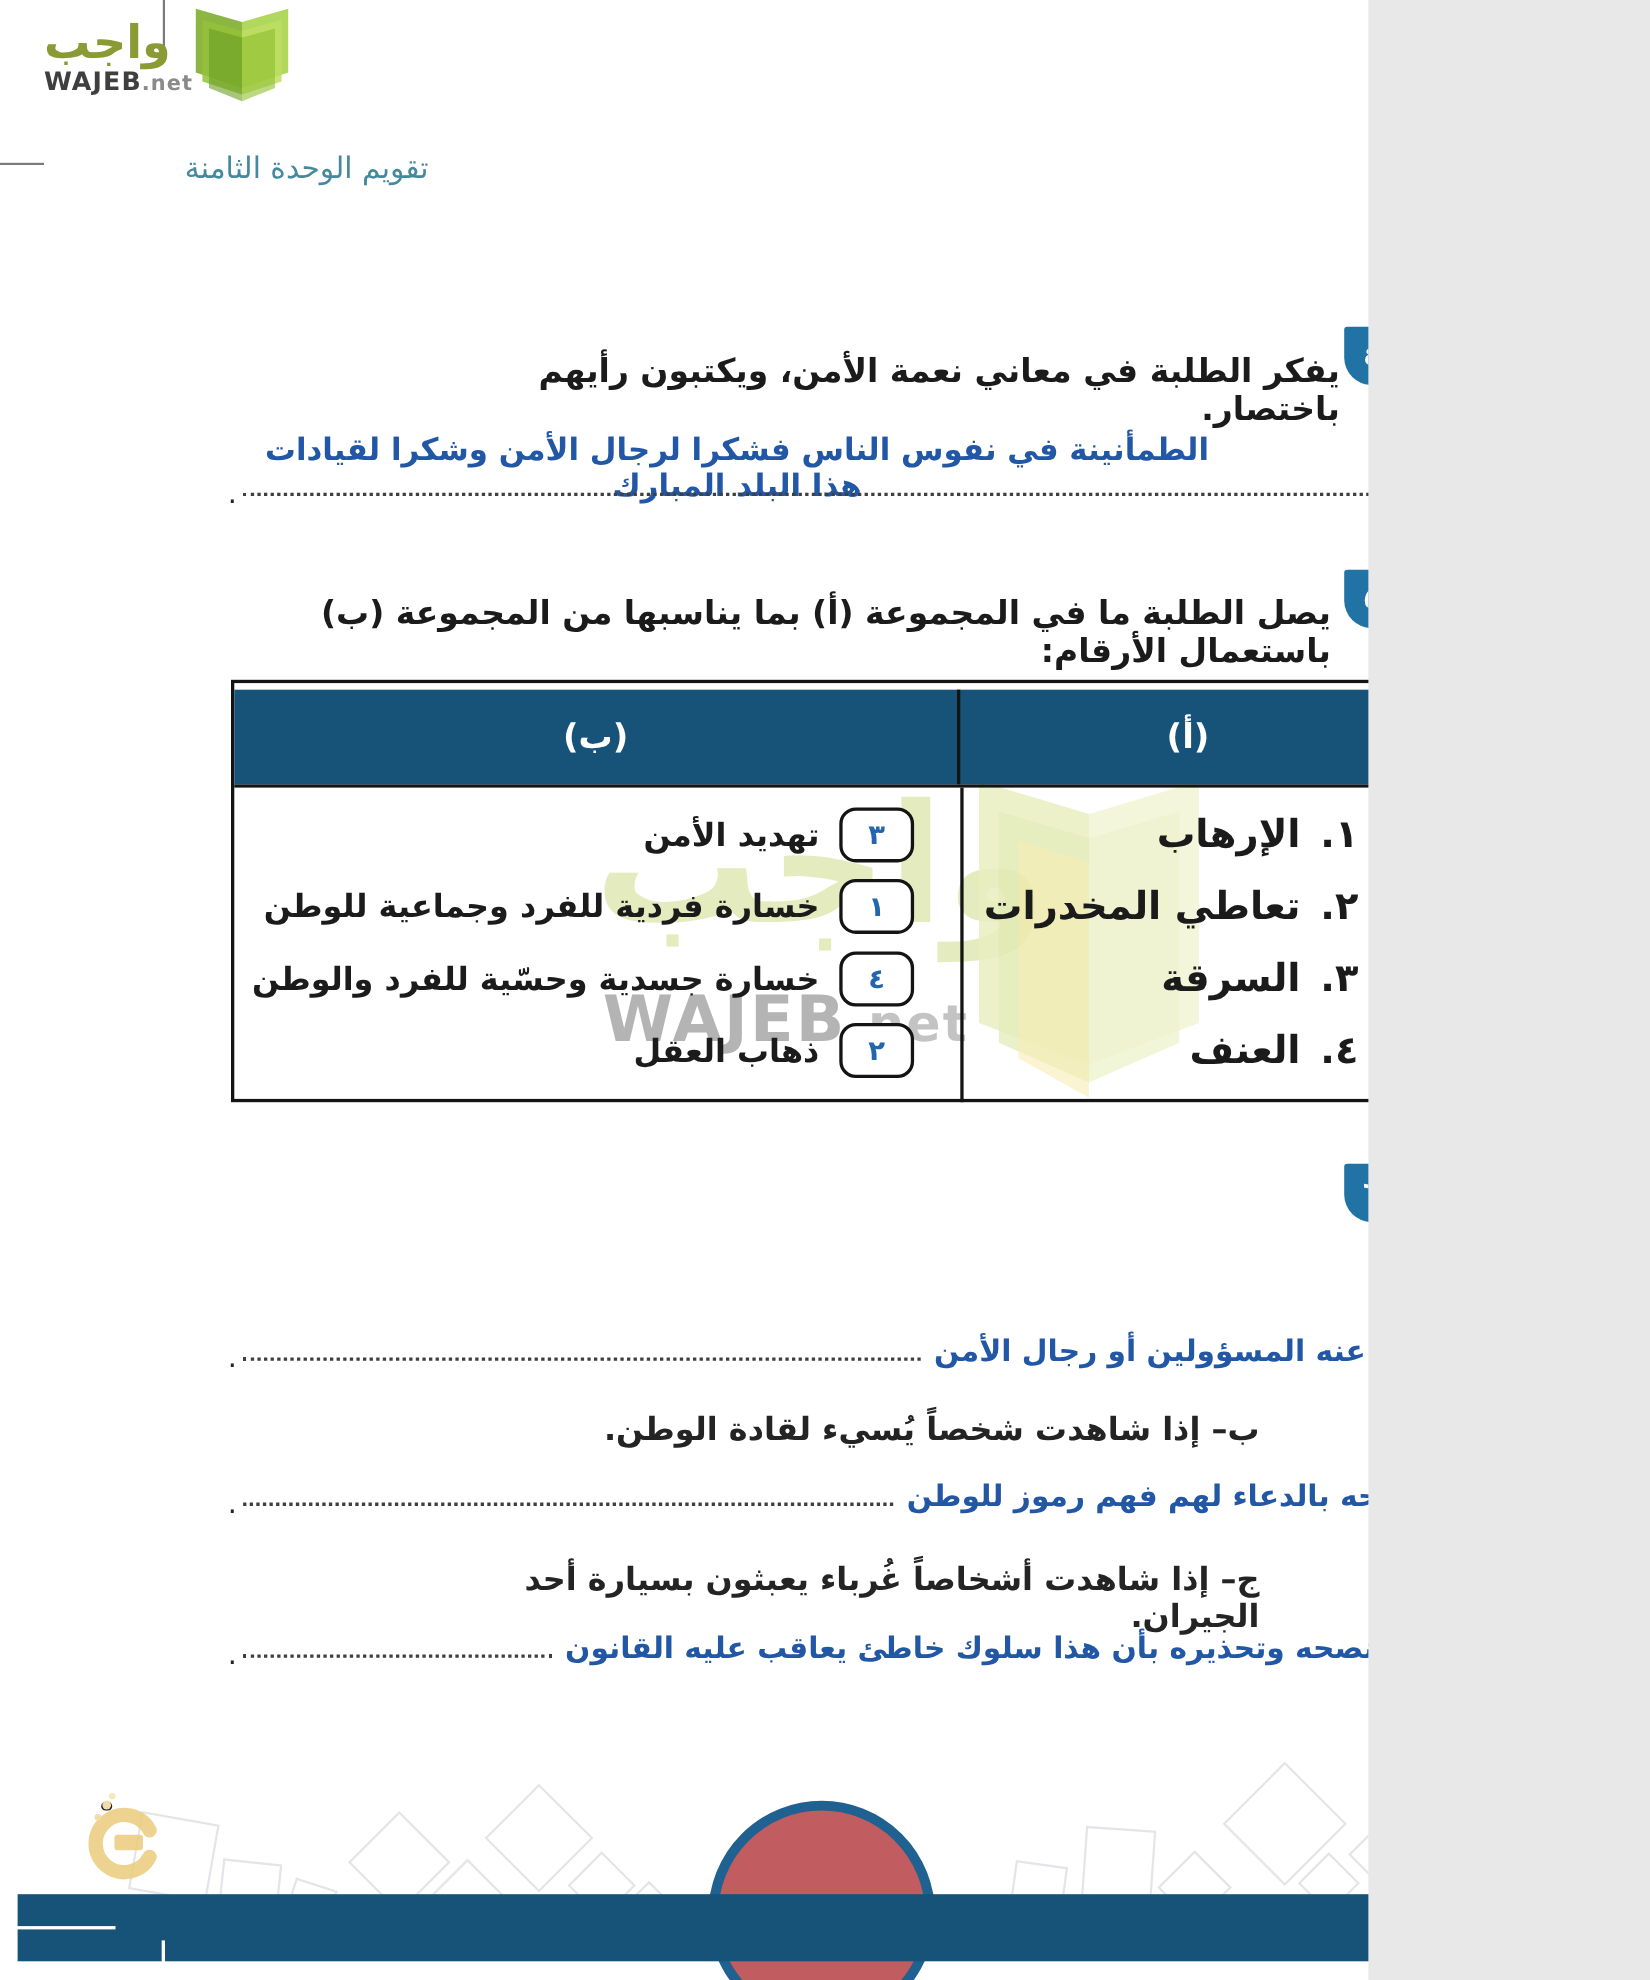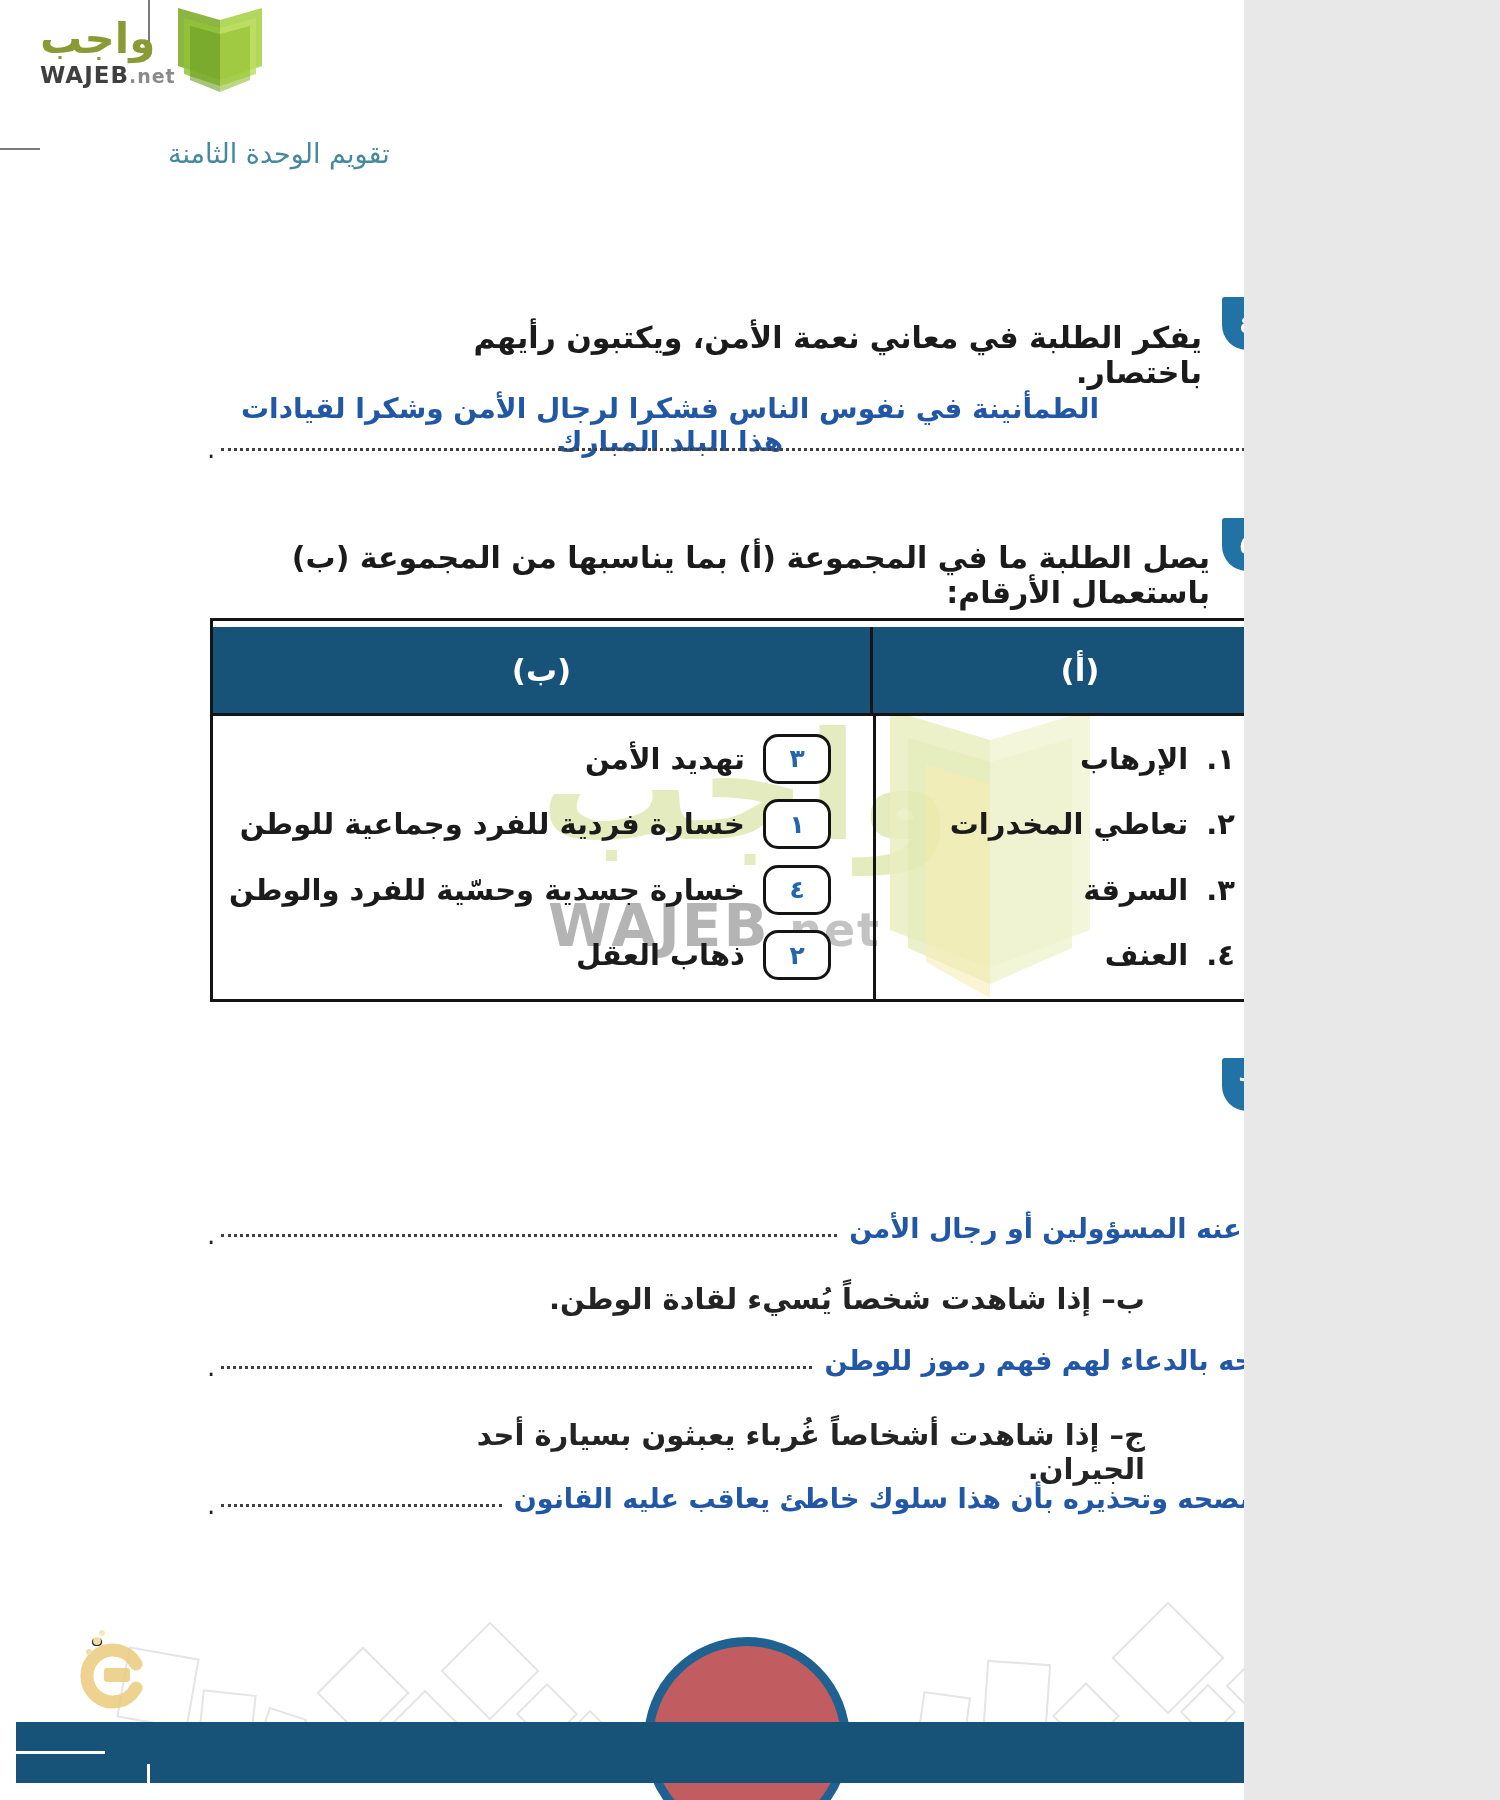--- a/index.html
+++ b/index.html
@@ -48,21 +48,21 @@
     border:3px solid #141414; box-sizing:border-box; background:transparent; z-index:2;
   }
   .mt-header{display:flex; direction:rtl; padding-top:6px; border-bottom:3px solid #141414; height:86px; box-sizing:content-box;}
   .mt-hcell{background:#175379; color:#ffffff; display:flex; align-items:center; justify-content:center;
     font-size:31px; font-weight:bold;}
   .mt-hcell-a{width:414px; border-left:3px solid #141414;}
   .mt-hcell-b{flex:1;}
   .mt-body{display:flex; direction:rtl; height:286px;}
   .mt-col-a{width:414px; border-left:3px solid #141414; box-sizing:border-box;
     display:flex; flex-direction:column; justify-content:space-around; padding:10px 52px 14px 8px;}
-  .mt-arow{font-size:29px; font-weight:bold; color:#1b1b1b; white-space:nowrap;}
+  .mt-arow{font-size:35px; font-weight:bold; color:#1b1b1b; white-space:nowrap;}
   .mt-arow .anum{margin-left:18px;}
   .mt-col-b{flex:1; display:flex; flex-direction:column; justify-content:space-around; padding:10px 42px 14px 8px;}
   .mt-brow{display:flex; direction:rtl; align-items:center; gap:18px;}
   .numbox{width:62px; height:44px; border:3px solid #141414; border-radius:15px; flex:0 0 auto;
     display:flex; align-items:center; justify-content:center; color:#2366ad; font-size:25px; font-weight:bold; background:#fff;}
   .blabel{font-size:29px; font-weight:bold; color:#1b1b1b; white-space:nowrap;}
 
   
   .wm{z-index:1; pointer-events:none;}
   .wm-arabic{left:540px; top:712px; font-size:150px; font-weight:bold; color:#dce5a9; opacity:0.75; line-height:1;}
@@ -103,21 +103,21 @@
     </span>
     <span class="logo-text">
       <span class="logo-arabic">واجب</span>
       <span class="logo-latin"><span>WAJEB</span><span class="tld">.net</span></span>
     </span>
   </div>
 
   <div class="abs page-header">تقويم الوحدة الثامنة</div>
 
   <div class="abs qbadge" style="left:1222px; top:297px;">٤</div>
-  <div class="abs qtext" style="left:392px; top:320px; width:810px;">يفكر الطلبة في معاني نعمة الأمن، ويكتبون رأيهم باختصار.</div>
+  <div class="abs qtext" style="left:408px; top:320px; width:810px;">يفكر الطلبة في معاني نعمة الأمن، ويكتبون رأيهم باختصار.</div>
   <div class="abs blue-ans ans-center" style="left:220px; top:392px; width:900px;">الطمأنينة في نفوس الناس فشكرا لرجال الأمن وشكرا لقيادات هذا البلد المبارك</div>
   <div class="abs dotline" style="left:205px; top:420px; width:1185px; height:38px;">
     <span class="leader"></span>
     <span class="end-dot">.</span>
   </div>
 
   <div class="abs qbadge" style="left:1222px; top:518px;">٥</div>
   <div class="abs qtext" style="left:220px; top:540px; width:990px;">يصل الطلبة ما في المجموعة (أ) بما يناسبها من المجموعة (ب) باستعمال الأرقام:</div>
 
   <div class="abs wm wm-arabic">واجب</div>

